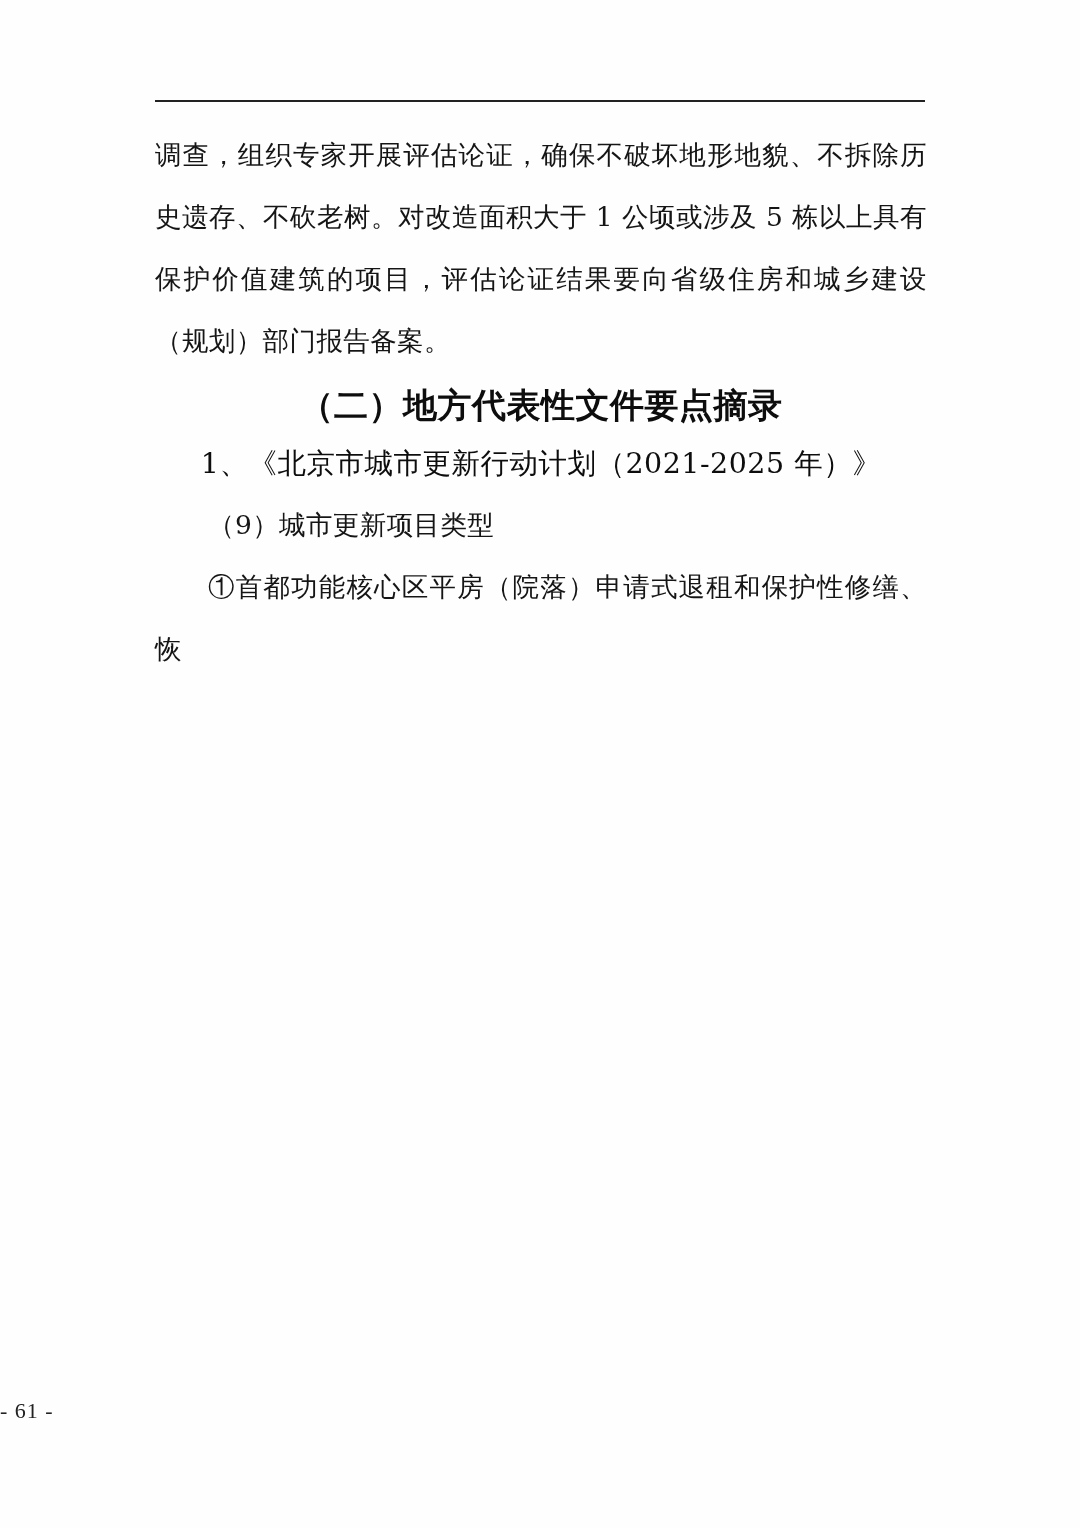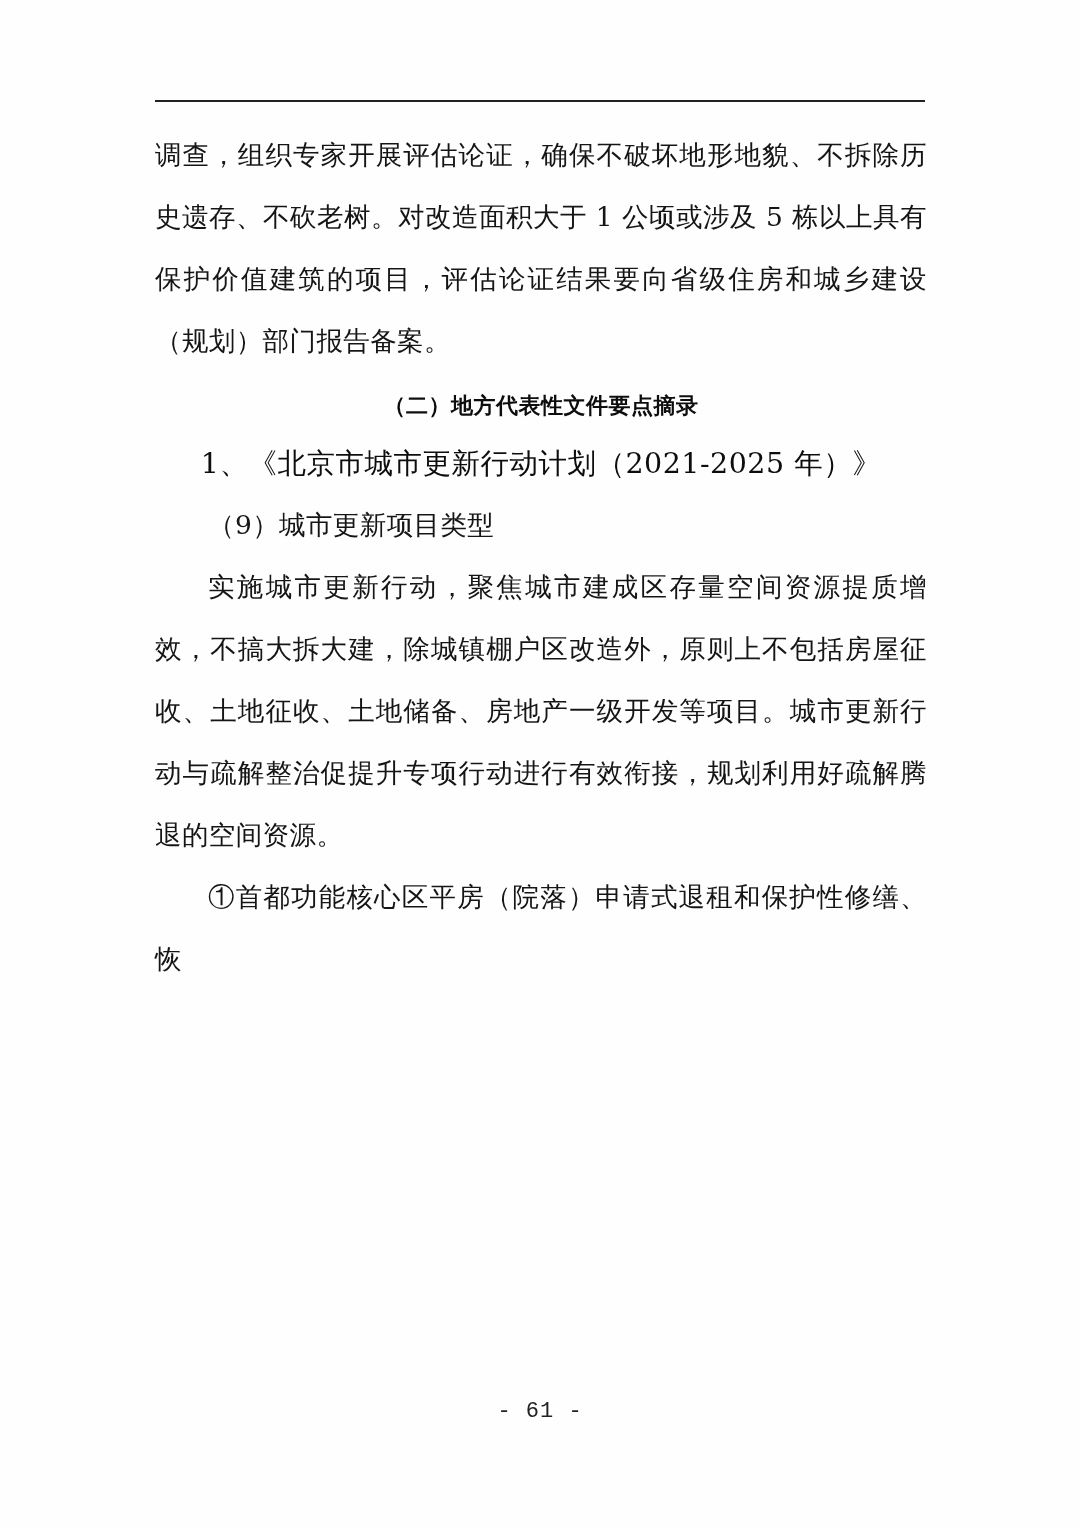--- a/index.html
+++ b/index.html
@@ -44,21 +44,21 @@
     text-justify: inter-ideograph;
     letter-spacing: 0.4px;
     font-family: "DejaVu Serif", "Liberation Serif", serif;
     color: #151515;
   }
   p.indent2 {
     text-indent: 2em;
   }
   .heading-center {
     margin: 0;
-    font-size: 22px;
+    font-size: 34px;
     line-height: 58px;
     font-weight: bold;
     text-align: center;
     letter-spacing: 0.5px;
     color: #0d0d0d;
   }
   .heading-sub {
     margin: 0;
     font-size: 28.5px;
     line-height: 60px;
@@ -66,25 +66,24 @@
     text-align: center;
     letter-spacing: 0.5px;
     color: #0d0d0d;
   }
   .spacer-sm { height: 4px; }
   .page-number {
     position: absolute;
     bottom: 104px;
     left: 0;
     width: 1080px;
-    text-align: center;
     font-size: 22px;
     letter-spacing: 1px;
     color: #222;
-    font-family: Liberation Mono, monospace;
+    font-family: Liberation Serif, serif;
   }
 </style>
 </head>
 <body>
 
 <div class="page">
 
   <div class="header-rule"></div>
 
   <div class="content">
@@ -93,21 +92,20 @@
 
 
     <div class="spacer-sm"></div>
 
     <p class="heading-center">（二）地方代表性文件要点摘录</p>
 
     <p class="heading-sub">1、《北京市城市更新行动计划（2021-2025 年）》</p>
 
     <p class="body-text indent2">（9）城市更新项目类型</p>
 
-    <p class="body-text indent2">实施城市更新行动，聚焦城市建成区存量空间资源提质增效，不搞大拆大建，除城镇棚户区改造外，原则上不包括房屋征收、土地征收、土地储备、房地产一级开发等项目。城市更新行动与疏解整治促提升专项行动进行有效衔接，规划利用好疏解腾退的空间资源。</p>
 
     <p class="body-text indent2">①首都功能核心区平房（院落）申请式退租和保护性修缮、恢</p>
 
   </div>
 
   <div class="page-number">- 61 -</div>
 
 </div>
 
 </body></html>

